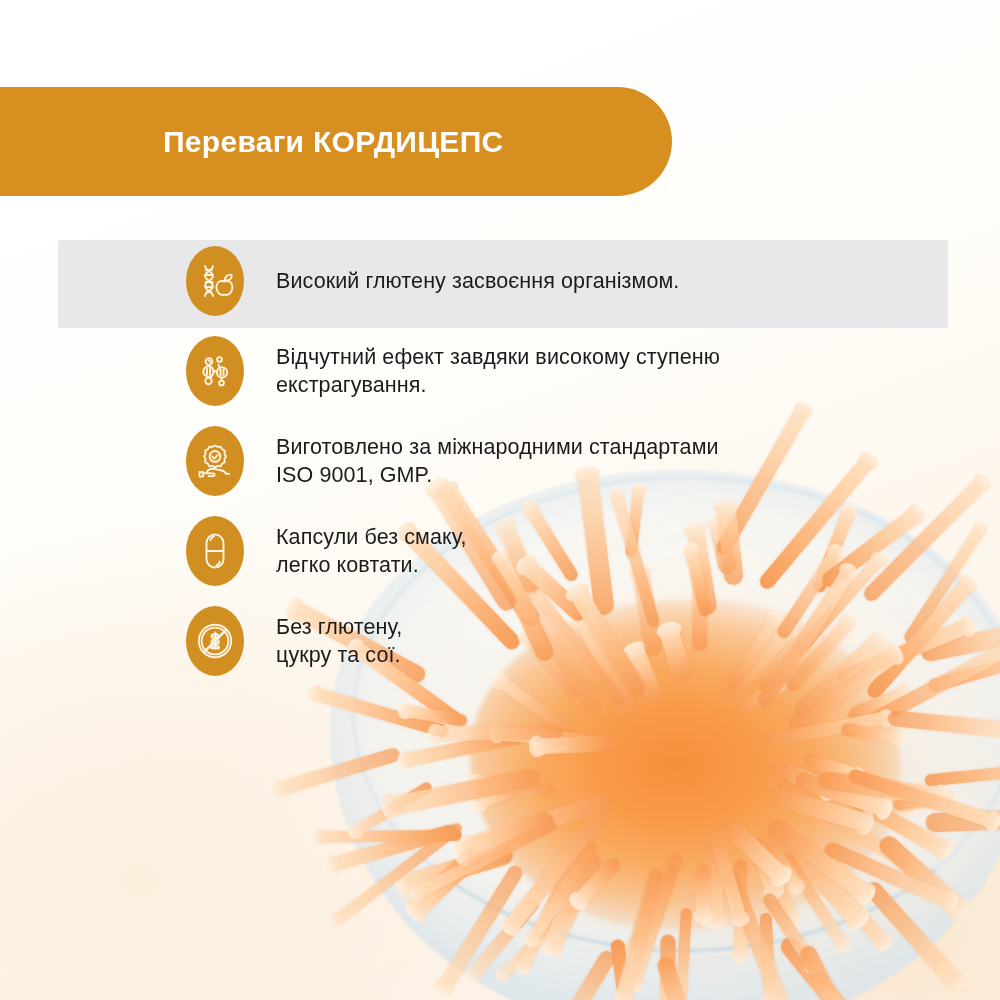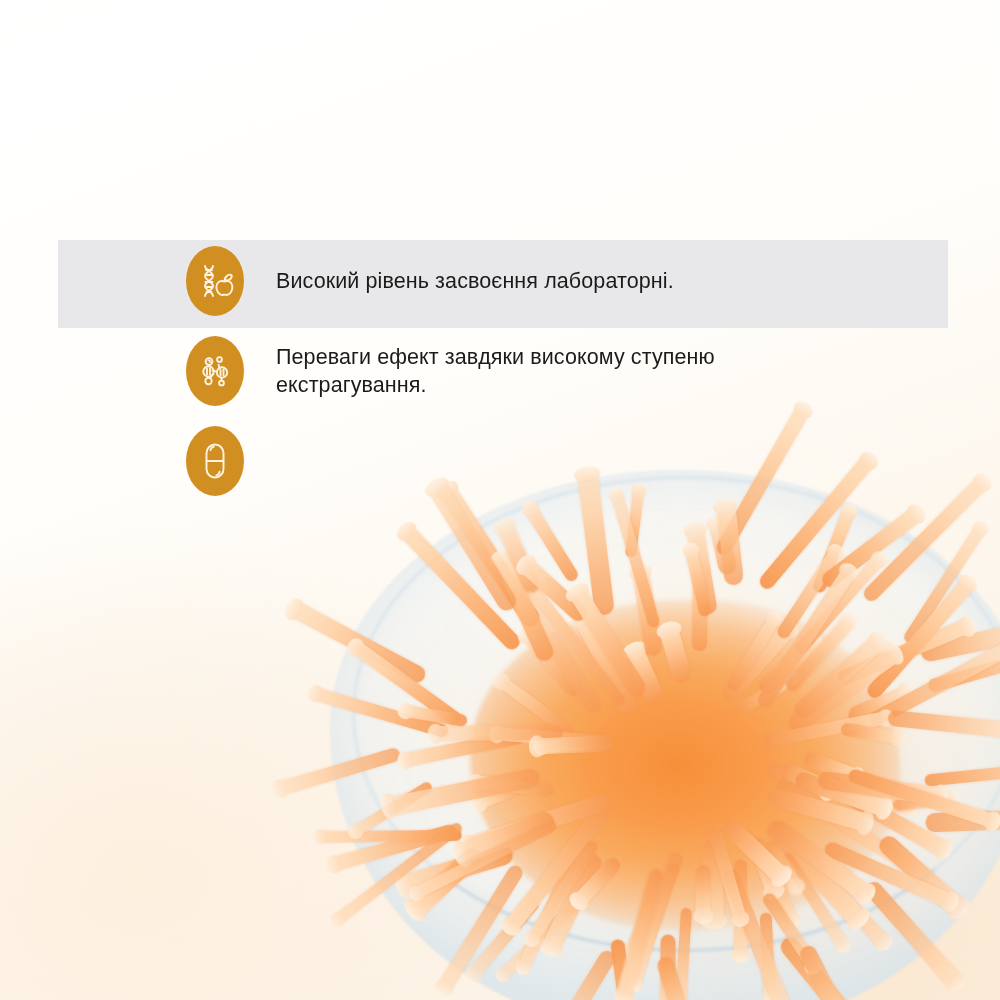--- a/index.html
+++ b/index.html
@@ -303,64 +303,107 @@
         <div class="finger" style="left: 773.834px; top: 713.136px; width: 16.8602px; height: 55.1674px; transform: rotate(475.587deg); opacity: 0.87; filter: blur(0.59px);"></div>
         <div class="finger" style="left: 880.009px; top: 593.208px; width: 15.5312px; height: 124.453px; transform: rotate(455.855deg); opacity: 0.79; filter: blur(0.19px);"></div>
         <div class="finger" style="left: 796.593px; top: 697.716px; width: 15.1912px; height: 59.2262px; transform: rotate(470.573deg); opacity: 0.86; filter: blur(0.62px);"></div>
         <div class="finger" style="left: 919.09px; top: 637.963px; width: 12.0268px; height: 142.766px; transform: rotate(444.201deg); opacity: 0.87; filter: blur(0.58px);"></div>
         <div class="finger" style="left: 786.68px; top: 681.458px; width: 17.4161px; height: 97.2621px; transform: rotate(468.868deg); opacity: 0.96; filter: blur(0.14px);"></div>
         <div class="finger" style="left: 808.566px; top: 651.858px; width: 17.983px; height: 127.275px; transform: rotate(458.082deg); opacity: 0.89; filter: blur(0.07px);"></div>
         <div class="finger" style="left: 842.266px; top: 619.793px; width: 14.4076px; height: 154.644px; transform: rotate(468.007deg); opacity: 0.93; filter: blur(0.59px);"></div>
       </div>
   </div>
 
+  <div class="header-banner">
+    <div class="header-title">Переваги КОРДИЦЕПС</div>
+  </div>
 
   <div class="benefits" id="benefits-list">
       <div class="benefit-row highlight">
         <div class="benefit-icon">
           <svg width="40" height="40" viewBox="0 0 40 40">
       <g stroke="#fdf3e2" fill="none" stroke-width="1.9" stroke-linecap="round" stroke-linejoin="round">
         <path d="M10 5c0 4 8 6 8 10s-8 6-8 10 8 6 8 10"></path>
         <path d="M18 5c0 4-8 6-8 10s8 6 8 10-8 6-8 10"></path>
         <path d="M11 9h6M10.5 14h7M10.5 21h7M11 26h6M11.5 31h5"></path>
         <path d="M27 20c-3.6 0-5.6 2.7-5.6 6.2 0 3.8 2.8 7.8 5.6 7.8 1 0 1.7-.4 2.4-.4s1.4.4 2.4.4c2.8 0 5.6-4 5.6-7.8 0-3.5-2-6.2-5.6-6.2-1 0-1.7.4-2.4.4s-1.4-.4-2.4-.4z"></path>
         <path d="M29.4 20.4c0-2 .4-3.4 1.4-4.4"></path>
         <path d="M31 16c1.6-2.2 4.2-2.6 5.6-1.8.6 2-1 4.4-3.2 5-1 .3-1.8.2-2.4-.2"></path>
       </g>
     </svg>
         </div>
-        <div class="benefit-text">Високий рівень засвоєння лабораторні.</div>
+        <div class="benefit-text">Високий глютену засвоєння організмом.</div>
       </div>
       <div class="benefit-row">
         <div class="benefit-icon">
           <svg width="40" height="40" viewBox="0 0 40 40">
       <g stroke="#fdf3e2" fill="none" stroke-width="1.9" stroke-linecap="round" stroke-linejoin="round">
         <circle cx="13.5" cy="20.5" r="5.2"></circle>
         <path d="M12 17.5v6M15 17.5v6"></path>
         <circle cx="27" cy="21.5" r="5.2"></circle>
         <path d="M25.5 18.5v6M28.5 18.5v6"></path>
         <circle cx="14" cy="10.5" r="3.4"></circle>
         <path d="M13.4 9.2a1.6 1.6 0 0 1 1.6 1.8"></path>
         <circle cx="24.5" cy="8.5" r="2.4"></circle>
         <circle cx="13.5" cy="30" r="3.2"></circle>
         <circle cx="26.5" cy="32" r="2.4"></circle>
         <path d="M17.4 19.6l4.6 1M14.8 15.6l-.4-1.7M18.4 22.6l-3.2 4.4M24.4 17.2l-.8-3.6M26.6 26.6l-.2 3.2"></path>
       </g>
     </svg>
         </div>
-        <div class="benefit-text">Переваги ефект завдяки високому ступеню
+        <div class="benefit-text">Відчутний ефект завдяки високому ступеню
 екстрагування.</div>
+      </div>
+      <div class="benefit-row">
+        <div class="benefit-icon">
+          <svg width="40" height="40" viewBox="0 0 40 40">
+      <g stroke="#fdf3e2" fill="none" stroke-width="1.9" stroke-linecap="round" stroke-linejoin="round">
+        <path d="M20 4.5l2.7 1.4 3-.3 1.5 2.6 2.6 1.5-.3 3 1.4 2.7-1.4 2.7.3 3-2.6 1.5-1.5 2.6-3-.3-2.7 1.4-2.7-1.4-3 .3-1.5-2.6-2.6-1.5.3-3-1.4-2.7 1.4-2.7-.3-3 2.6-1.5 1.5-2.6 3 .3z"></path>
+        <circle cx="20" cy="15.4" r="5.4"></circle>
+        <path d="M17.4 15.6l1.9 2 3.4-3.6"></path>
+        <path d="M4.5 31v4.6h3.6V31z"></path>
+        <path d="M8.3 32.2h4.4l5.2.2c1 0 1.7.6 1.7 1.4 0 .8-.7 1.3-1.7 1.3h-4.3"></path>
+        <path d="M12 32.2c-.2-1.6.5-2.9 2-3.6 1.6-.8 4-1 6.3-.5l5.4 1.2c2.8.6 4.4 1.6 5 3.1"></path>
+        <path d="M30.6 32.4l3.6.6"></path>
+      </g>
+    </svg>
+        </div>
+        <div class="benefit-text">Виготовлено за міжнародними стандартами
+ISO 9001, GMP.</div>
       </div>
       <div class="benefit-row">
         <div class="benefit-icon">
           <svg width="40" height="40" viewBox="0 0 40 40">
       <g stroke="#fdf3e2" fill="none" stroke-width="1.9" stroke-linecap="round" stroke-linejoin="round">
         <rect x="11.5" y="3.5" width="17" height="33" rx="8.5"></rect>
         <path d="M11.5 20h17"></path>
         <path d="M15.5 9.2c.3-1.9 1.6-3.2 3.3-3.6"></path>
         <path d="M24.6 30.6c-.3 1.9-1.6 3.3-3.3 3.7"></path>
       </g>
     </svg>
         </div>
+        <div class="benefit-text">Капсули без смаку,
+легко ковтати.</div>
+      </div>
+      <div class="benefit-row">
+        <div class="benefit-icon">
+          <svg width="40" height="40" viewBox="0 0 40 40">
+      <g stroke="#fdf3e2" fill="none" stroke-width="1.9" stroke-linecap="round" stroke-linejoin="round">
+        <circle cx="20" cy="20" r="16.2"></circle>
+        <circle cx="20" cy="20" r="13.4"></circle>
+        <path d="M20.2 11.4v16.4"></path>
+        <path d="M20.2 13.2c-2.6-.5-4 .9-3.6 3.3 2.3.6 3.8-.8 3.6-3.3z"></path>
+        <path d="M20.2 13.2c2.6-.5 4 .9 3.6 3.3-2.3.6-3.8-.8-3.6-3.3z"></path>
+        <path d="M20.2 18.6c-2.6-.5-4 .9-3.6 3.3 2.3.6 3.8-.8 3.6-3.3z"></path>
+        <path d="M20.2 18.6c2.6-.5 4 .9 3.6 3.3-2.3.6-3.8-.8-3.6-3.3z"></path>
+        <path d="M20.2 24c-2.6-.5-4 .9-3.6 3.3 2.3.6 3.8-.8 3.6-3.3z"></path>
+        <path d="M20.2 24c2.6-.5 4 .9 3.6 3.3-2.3.6-3.8-.8-3.6-3.3z"></path>
+        <path d="M16.6 26.6h7.2"></path>
+        <path d="M9.5 30.6L30.6 9.4" stroke-width="2.4"></path>
+      </g>
+    </svg>
+        </div>
+        <div class="benefit-text">Без глютену,
+цукру та сої.</div>
       </div>
     </div>
 
 </div>
 
 </body></html>

